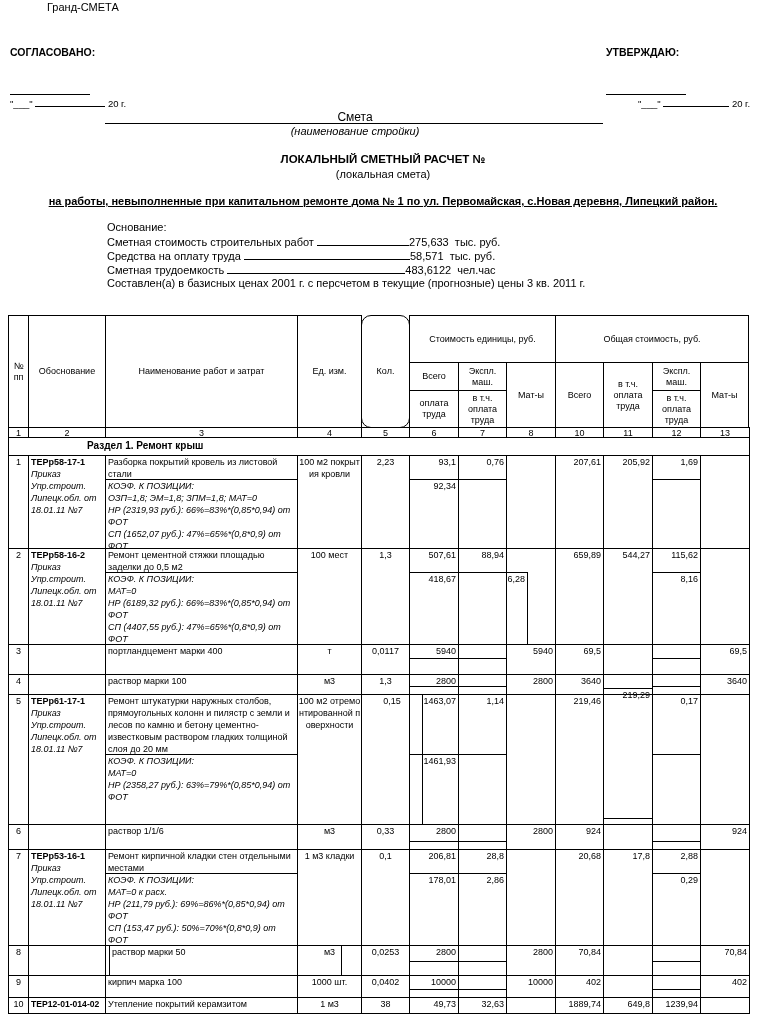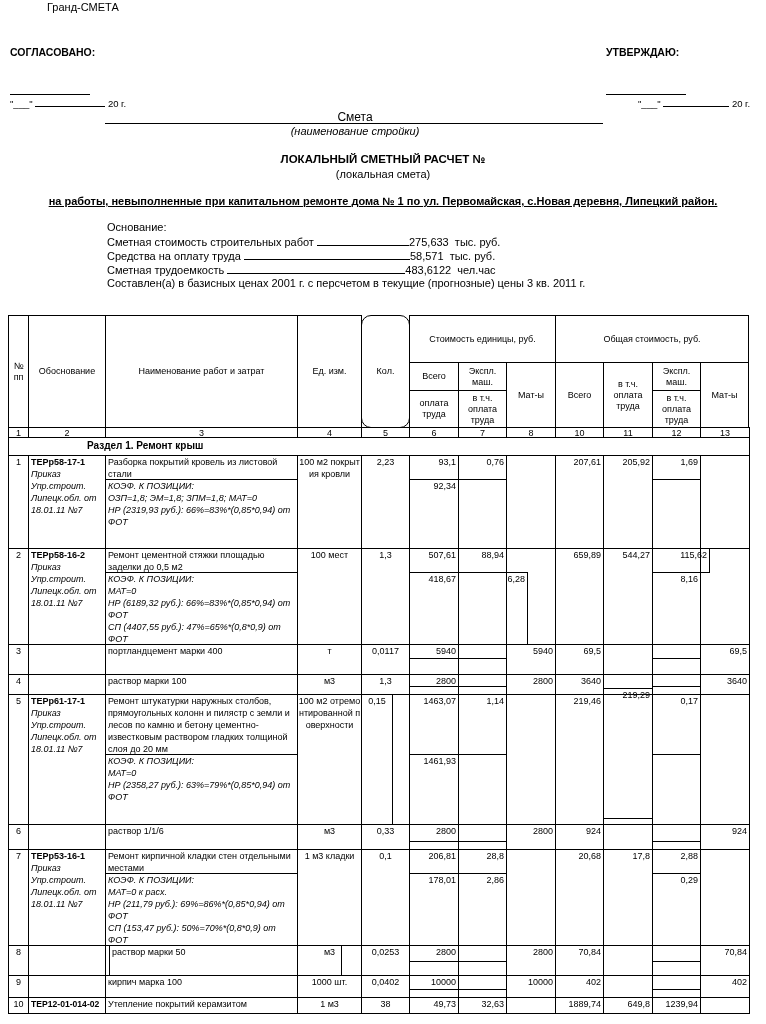--- a/index.html
+++ b/index.html
@@ -112,20 +112,21 @@
     <div class="cell c txt" style="left: 0px; width: 21px; top: 140px; height: 94px; font-size: 9px;">1</div>
     <div class="cell l txt" style="left: 20px; width: 78px; top: 140px; height: 94px;">
       <div style="font-weight: bold;">ТЕРр58-17-1</div>
       <div class="it" style="white-space: normal;">Приказ Упр.строит. Липецк.обл. от 18.01.11 №7</div>
     </div>
     <div class="cell l txt" style="left: 97px; width: 193px; top: 140px; height: 25px; white-space: normal;">Разборка покрытий кровель из листовой стали</div>
     <div class="cell l txt it" style="left: 97px; width: 193px; top: 164px; height: 70px; white-space: normal;">
       <div>КОЭФ. К ПОЗИЦИИ:</div>
       <div>ОЗП=1,8; ЭМ=1,8; ЗПМ=1,8; МАТ=0</div>
       <div>НР (2319,93 руб.): 66%=83%*(0,85*0,94) от ФОТ</div>
+      <div>СП (1652,07 руб.): 47%=65%*(0,8*0,9) от ФОТ</div>
     </div>
     <div class="cell c txt" style="left: 289px; width: 65px; top: 140px; height: 94px; white-space: normal; word-break: break-all;">100 м2 покрытия кровли</div>
     <div class="cell c txt" style="left: 353px; width: 49px; top: 140px; height: 94px;">2,23</div>
     <div class="cell r txt" style="left: 401px; width: 50px; top: 140px; height: 25px;">93,1</div>
     <div class="cell r txt" style="left: 450px; width: 49px; top: 140px; height: 25px;">0,76</div>
     <div class="cell r txt" style="left: 401px; width: 50px; top: 164px; height: 70px;">92,34</div>
     <div class="cell r txt" style="left: 450px; width: 49px; top: 164px; height: 70px;"></div>
     <div class="cell r txt" style="left: 498px; width: 50px; top: 140px; height: 94px;"></div>
     <div class="cell r txt" style="left: 547px; width: 49px; top: 140px; height: 94px;">207,61</div>
     <div class="cell r txt" style="left: 595px; width: 50px; top: 140px; height: 94px;">205,92</div>
@@ -147,21 +148,21 @@
     </div>
     <div class="cell c txt" style="left: 289px; width: 65px; top: 233px; height: 97px; white-space: normal; word-break: break-all;">100 мест</div>
     <div class="cell c txt" style="left: 353px; width: 49px; top: 233px; height: 97px;">1,3</div>
     <div class="cell r txt" style="left: 401px; width: 50px; top: 233px; height: 25px;">507,61</div>
     <div class="cell r txt" style="left: 450px; width: 49px; top: 233px; height: 25px;">88,94</div>
     <div class="cell r txt" style="left: 401px; width: 50px; top: 257px; height: 73px;">418,67</div>
     <div class="cell r txt" style="left: 450px; width: 70px; top: 257px; height: 73px;">6,28</div>
     <div class="cell r txt" style="left: 498px; width: 50px; top: 233px; height: 97px;"></div>
     <div class="cell r txt" style="left: 547px; width: 49px; top: 233px; height: 97px;">659,89</div>
     <div class="cell r txt" style="left: 595px; width: 50px; top: 233px; height: 97px;">544,27</div>
-    <div class="cell r txt" style="left: 644px; width: 58px; top: 233px; height: 25px;">115,62</div>
+    <div class="cell r txt" style="left: 644px; width: 49px; top: 233px; height: 25px;">115,62</div>
     <div class="cell r txt" style="left: 644px; width: 49px; top: 257px; height: 73px;">8,16</div>
     <div class="cell r txt" style="left: 692px; width: 50px; top: 233px; height: 97px;"></div>
     <div style="position: absolute; left: 0px; top: 329px; width: 742px; height: 31px; pointer-events: none;"></div>
     <div class="cell c txt" style="left: 0px; width: 21px; top: 329px; height: 31px; font-size: 9px;">3</div>
     <div class="cell l txt" style="left: 20px; width: 78px; top: 329px; height: 31px;">
       <div style="font-weight: bold;"></div>
     </div>
     <div class="cell l txt" style="left: 97px; width: 193px; top: 329px; height: 31px; white-space: normal;">портландцемент марки 400</div>
     <div class="cell c txt" style="left: 289px; width: 65px; top: 329px; height: 31px; white-space: normal; word-break: break-all;">т</div>
     <div class="cell c txt" style="left: 353px; width: 49px; top: 329px; height: 31px;">0,0117</div>
@@ -199,21 +200,21 @@
       <div style="font-weight: bold;">ТЕРр61-17-1</div>
       <div class="it" style="white-space: normal;">Приказ Упр.строит. Липецк.обл. от 18.01.11 №7</div>
     </div>
     <div class="cell l txt" style="left: 97px; width: 193px; top: 379px; height: 61px; white-space: normal;">Ремонт штукатурки наружных столбов, прямоугольных колонн и пилястр с земли и лесов по камню и бетону цементно-известковым раствором гладких толщиной слоя до 20 мм</div>
     <div class="cell l txt it" style="left: 97px; width: 193px; top: 439px; height: 71px; white-space: normal;">
       <div>КОЭФ. К ПОЗИЦИИ:</div>
       <div>МАТ=0</div>
       <div>НР (2358,27 руб.): 63%=79%*(0,85*0,94) от ФОТ</div>
     </div>
     <div class="cell c txt" style="left: 289px; width: 65px; top: 379px; height: 131px; white-space: normal; word-break: break-all;">100 м2 отремонтированной поверхности</div>
-    <div class="cell c txt" style="left: 353px; width: 32px; top: 379px; height: 131px;">0,15</div>
+    <div class="cell c txt" style="left: 353px; width: 62px; top: 379px; height: 131px;">0,15</div>
     <div class="cell r txt" style="left: 401px; width: 50px; top: 379px; height: 61px;">1463,07</div>
     <div class="cell r txt" style="left: 450px; width: 49px; top: 379px; height: 61px;">1,14</div>
     <div class="cell r txt" style="left: 401px; width: 50px; top: 439px; height: 71px;">1461,93</div>
     <div class="cell r txt" style="left: 450px; width: 49px; top: 439px; height: 71px;"></div>
     <div class="cell r txt" style="left: 498px; width: 50px; top: 379px; height: 131px;"></div>
     <div class="cell r txt" style="left: 547px; width: 49px; top: 379px; height: 131px;">219,46</div>
     <div class="cell r txt" style="left: 595px; width: 50px; top: 373px; height: 131px;">219,29</div>
     <div class="cell r txt" style="left: 644px; width: 49px; top: 379px; height: 61px;">0,17</div>
     <div class="cell r txt" style="left: 644px; width: 49px; top: 439px; height: 71px;"></div>
     <div class="cell r txt" style="left: 692px; width: 50px; top: 379px; height: 131px;"></div>

